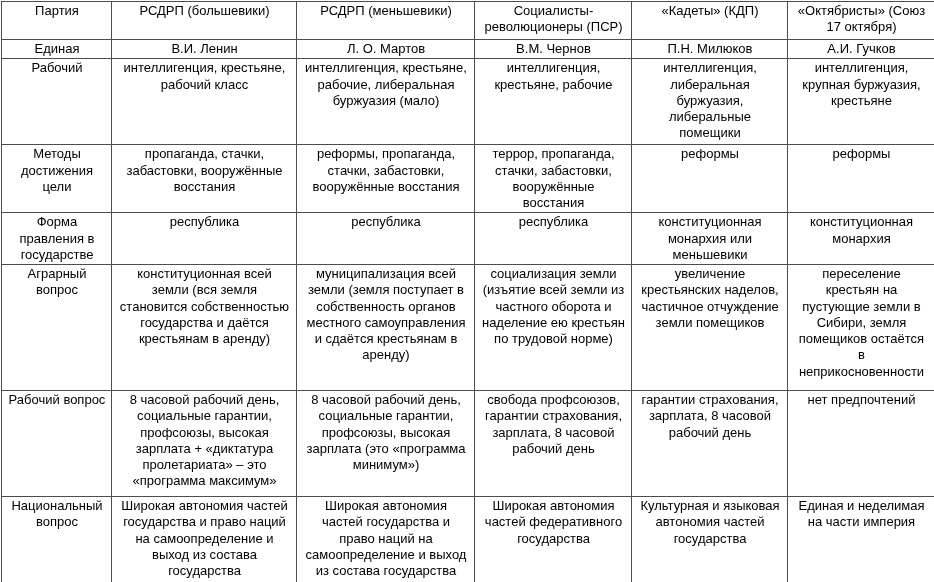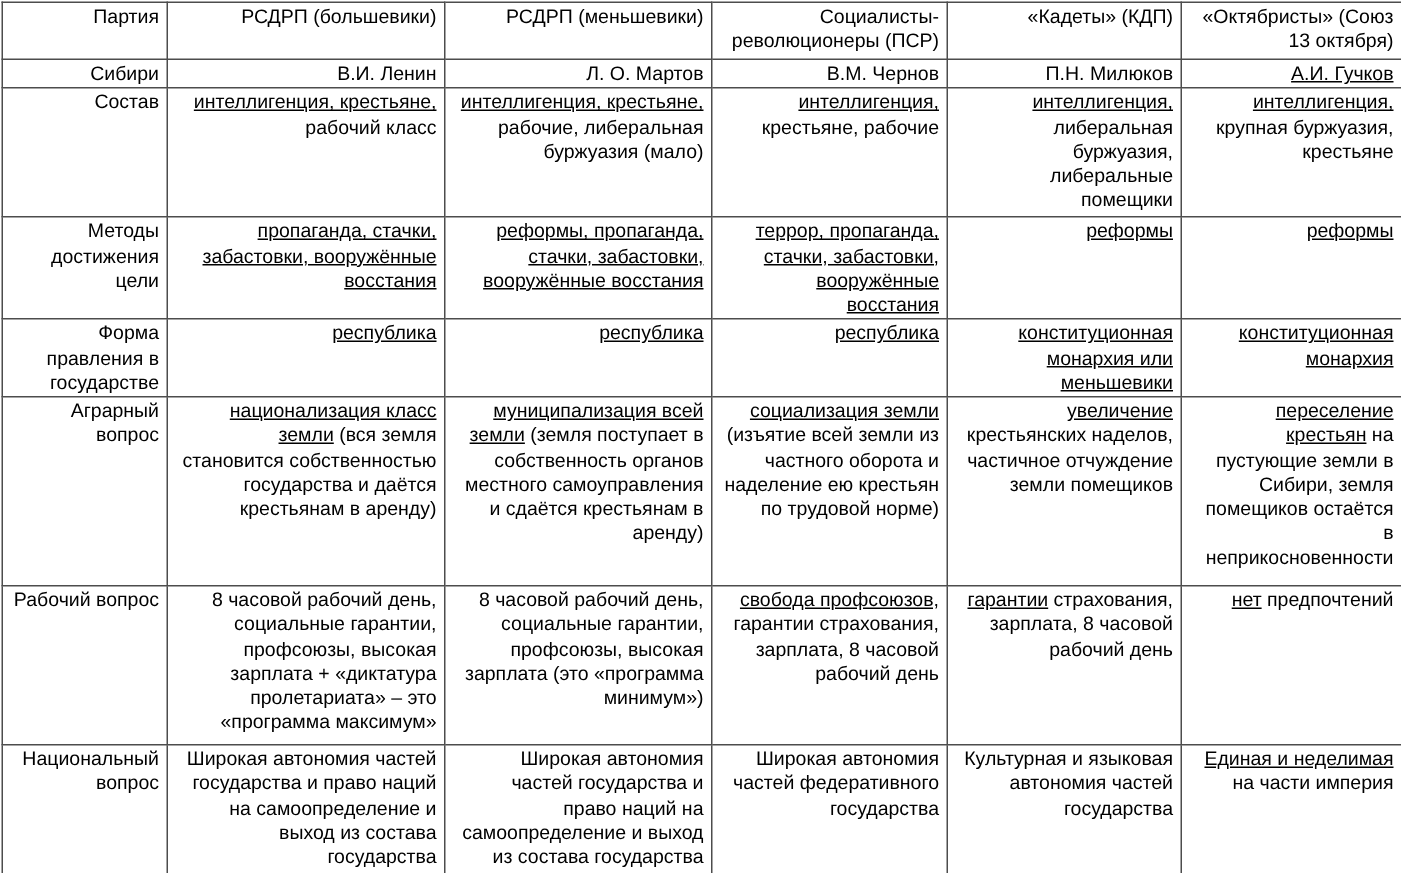--- a/index.html
+++ b/index.html
@@ -16,30 +16,30 @@
   }
   table.parties {
     border-collapse: collapse;
     table-layout: fixed;
     width: 933px;
     margin: 1px 0 0 1px;
   }
   table.parties td {
     border: 1px solid #4d4d4d;
     vertical-align: top;
-    text-align: right;
+    text-align: center;
     padding: 1px 5px 1px 6px;
     font-size: 13px;
     line-height: 1.25;
     font-weight: normal;
     overflow: hidden;
     word-wrap: break-word;
   }
   td.row-header { background: #ffffff; }
-  span.u { text-decoration: underline; }
+  span.u { }
 </style>
 </head>
 <body>
 
 <div class="page">
   <table class="parties">
     <colgroup>
         <col style="width: 110px;">
         <col style="width: 185px;">
         <col style="width: 178px;">
@@ -47,32 +47,32 @@
         <col style="width: 156px;">
         <col style="width: 147px;">
       </colgroup>
     <tbody>
         <tr style="height: 38px;">
           <td class="row-header">Партия</td>
           <td><span>РСДРП (большевики)</span></td>
           <td><span>РСДРП (меньшевики)</span></td>
           <td><span>Социалисты-революционеры (ПСР)</span></td>
           <td><span>«Кадеты» (КДП)</span></td>
-          <td><span>«Октябристы» (Союз 13 октября)</span></td>
+          <td><span>«Октябристы» (Союз 17 октября)</span></td>
         </tr>
         <tr style="height: 19px;">
-          <td class="row-header">Сибири</td>
+          <td class="row-header">Единая</td>
           <td><span>В.И. Ленин</span></td>
           <td><span>Л. О. Мартов</span></td>
           <td><span>В.М. Чернов</span></td>
           <td><span>П.Н. Милюков</span></td>
           <td><span class="u">А.И. Гучков</span></td>
         </tr>
         <tr style="height: 86px;">
-          <td class="row-header">Состав</td>
+          <td class="row-header">Рабочий</td>
           <td><span class="u">интеллигенция, крестьяне,</span><span> рабочий класс</span></td>
           <td><span class="u">интеллигенция, крестьяне,</span><span> рабочие, либеральная буржуазия (мало)</span></td>
           <td><span class="u">интеллигенция,</span><span> крестьяне, рабочие</span></td>
           <td><span class="u">интеллигенция,</span><span> либеральная буржуазия, либеральные помещики</span></td>
           <td><span class="u">интеллигенция,</span><span> крупная буржуазия, крестьяне</span></td>
         </tr>
         <tr style="height: 67px;">
           <td class="row-header">Методы достижения цели</td>
           <td><span class="u">пропаганда, стачки, забастовки, вооружённые восстания</span></td>
           <td><span class="u">реформы, пропаганда, стачки, забастовки, вооружённые восстания</span></td>
@@ -83,21 +83,21 @@
         <tr style="height: 48px;">
           <td class="row-header">Форма правления в государстве</td>
           <td><span class="u">республика</span></td>
           <td><span class="u">республика</span></td>
           <td><span class="u">республика</span></td>
           <td><span class="u">конституционная монархия или меньшевики</span></td>
           <td><span class="u">конституционная монархия</span></td>
         </tr>
         <tr style="height: 126px;">
           <td class="row-header">Аграрный вопрос</td>
-          <td><span class="u">национализация класс земли</span><span> (вся земля становится собственностью государства и даётся крестьянам в аренду)</span></td>
+          <td><span class="u">конституционная всей земли</span><span> (вся земля становится собственностью государства и даётся крестьянам в аренду)</span></td>
           <td><span class="u">муниципализация всей земли</span><span> (земля поступает в собственность органов местного самоуправления и сдаётся крестьянам в аренду)</span></td>
           <td><span class="u">социализация земли</span><span> (изъятие всей земли из частного оборота и наделение ею крестьян по трудовой норме)</span></td>
           <td><span class="u">увеличение</span><span> крестьянских наделов, частичное отчуждение земли помещиков</span></td>
           <td><span class="u">переселение крестьян</span><span> на пустующие земли в Сибири, земля помещиков остаётся в неприкосновенности</span></td>
         </tr>
         <tr style="height: 106px; margin-top: 28px;">
           <td class="row-header">Рабочий вопрос</td>
           <td><span>8 часовой рабочий день, социальные гарантии, профсоюзы, высокая зарплата + «диктатура пролетариата» – это «программа максимум»</span></td>
           <td><span>8 часовой рабочий день, социальные гарантии, профсоюзы, высокая зарплата (это «программа минимум»)</span></td>
           <td><span class="u">свобода профсоюзов,</span><span> гарантии страхования, зарплата, 8 часовой рабочий день</span></td>

